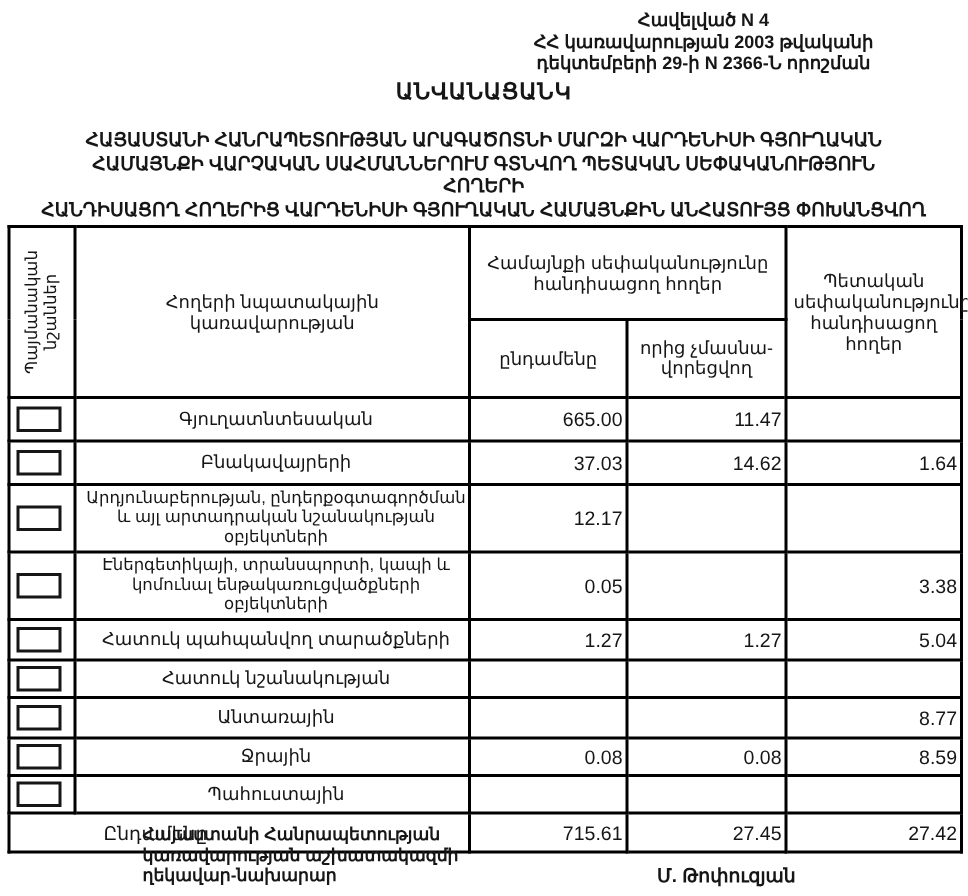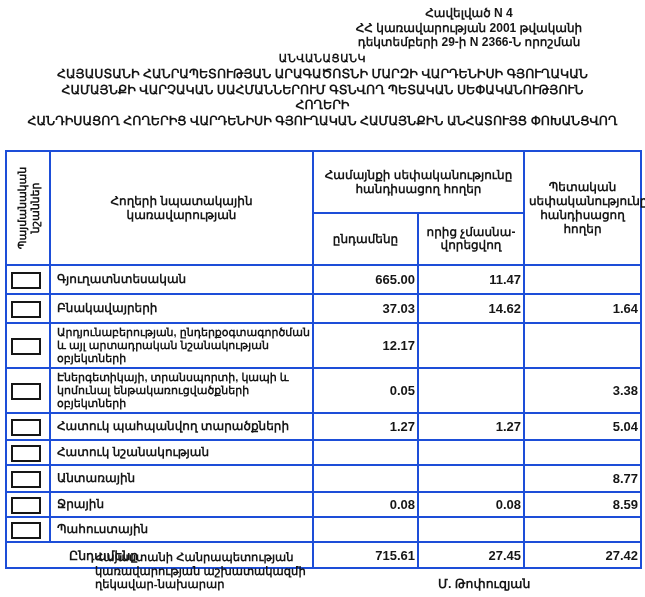--- a/index.html
+++ b/index.html
@@ -15,50 +15,50 @@
   .appendix {
     position: absolute; top: 6px; right: 6px;
     width: 340px; text-align: center;
     font-size: 12px; font-weight: bold; line-height: 14.5px;
   }
   
   .doc-title {
     position: absolute; top: 52px; left: 0; width: 100%;
     text-align: center; font-weight: bold;
   }
-  .doc-title .heading { font-size: 11px; letter-spacing: .5px; margin-bottom: 2px; }
+  .doc-title .heading { font-size: 15px; letter-spacing: .5px; margin-bottom: 16px; }
   .doc-title .tline { font-size: 12.5px; line-height: 15.5px; }
   
   table.doc-table {
     position: absolute; top: 150px; left: 5px;
     width: 635px; border-collapse: collapse; table-layout: fixed;
   }
   .doc-table th, .doc-table td {
-    border: 2px solid #1d4ed8;
-    font-weight: bold;
+    border: 2px solid #000000;
+    font-weight: normal;
     vertical-align: middle;
   }
   .doc-table th { font-size: 12px; text-align: center; padding: 2px 4px; }
   .th-group { height: 62px; }
   .th-sub   { height: 52px; }
   .th-sub-nonpriv { font-size: 11px; line-height: 13px; }
   .th-symbols { position: relative; }
   .th-symbols .vtext {
     position: absolute; left: 50%; top: 50%;
     width: 86px;
     transform: translate(-50%, -50%) rotate(-90deg);
     font-size: 11px; line-height: 12.5px; text-align: center;
   }
   td.cell-check { text-align: left; padding: 0 0 0 4px; }
   .checkbox {
     display: inline-block; width: 30px; height: 17px;
     border: 2px solid #161616; background: #fff;
     vertical-align: middle;
   }
-  td.cell-label { font-size: 12px; padding: 2px 1px 2px 6px; text-align: left; line-height: 13.5px; }
+  td.cell-label { font-size: 12px; padding: 2px 1px 2px 6px; text-align: center; line-height: 13.5px; }
   td.cell-label.small { font-size: 11px; line-height: 13px; }
   td.cell-num { font-size: 13px; text-align: right; padding: 2px 2px; }
   tr.r-std  td { height: 29px; }
   tr.r-tall td { height: 34px; }
   tr.r-sm   td { height: 25px; margin-top: 24px; }
   tr.r-md   td { height: 27px; }
   tr.r-total td { height: 26px; }
   tr.r-total .cell-total-label { font-size: 12.5px; text-align: left; padding-left: 62px; }
   
   .footer-office {
@@ -68,21 +68,21 @@
   .footer-signature {
     position: absolute; left: 438px; top: 576px;
     font-size: 12.5px; font-weight: bold;
   }
 </style>
 </head>
 <body>
 
 <div class="appendix">
   <div>Հավելված N 4</div>
-  <div>ՀՀ կառավարության 2001 թվականի</div>
+  <div>ՀՀ կառավարության 2003 թվականի</div>
   <div>դեկտեմբերի 29-ի N 2366-Ն որոշման</div>
 </div>
 
 <div class="doc-title">
   <div class="heading">ԱՆՎԱՆԱՑԱՆԿ</div>
   <div class="tline">ՀԱՅԱՍՏԱՆԻ ՀԱՆՐԱՊԵՏՈՒԹՅԱՆ ԱՐԱԳԱԾՈՏՆԻ ՄԱՐԶԻ ՎԱՐԴԵՆԻՍԻ ԳՅՈՒՂԱԿԱՆ</div>
   <div class="tline">ՀԱՄԱՅՆՔԻ ՎԱՐՉԱԿԱՆ ՍԱՀՄԱՆՆԵՐՈՒՄ ԳՏՆՎՈՂ ՊԵՏԱԿԱՆ ՍԵՓԱԿԱՆՈՒԹՅՈՒՆ</div>
   <div class="tline">ՀՈՂԵՐԻ</div>
   <div class="tline">ՀԱՆԴԻՍԱՑՈՂ ՀՈՂԵՐԻՑ ՎԱՐԴԵՆԻՍԻ ԳՅՈՒՂԱԿԱՆ ՀԱՄԱՅՆՔԻՆ ԱՆՀԱՏՈՒՅՑ ՓՈԽԱՆՑՎՈՂ</div>
 </div>

